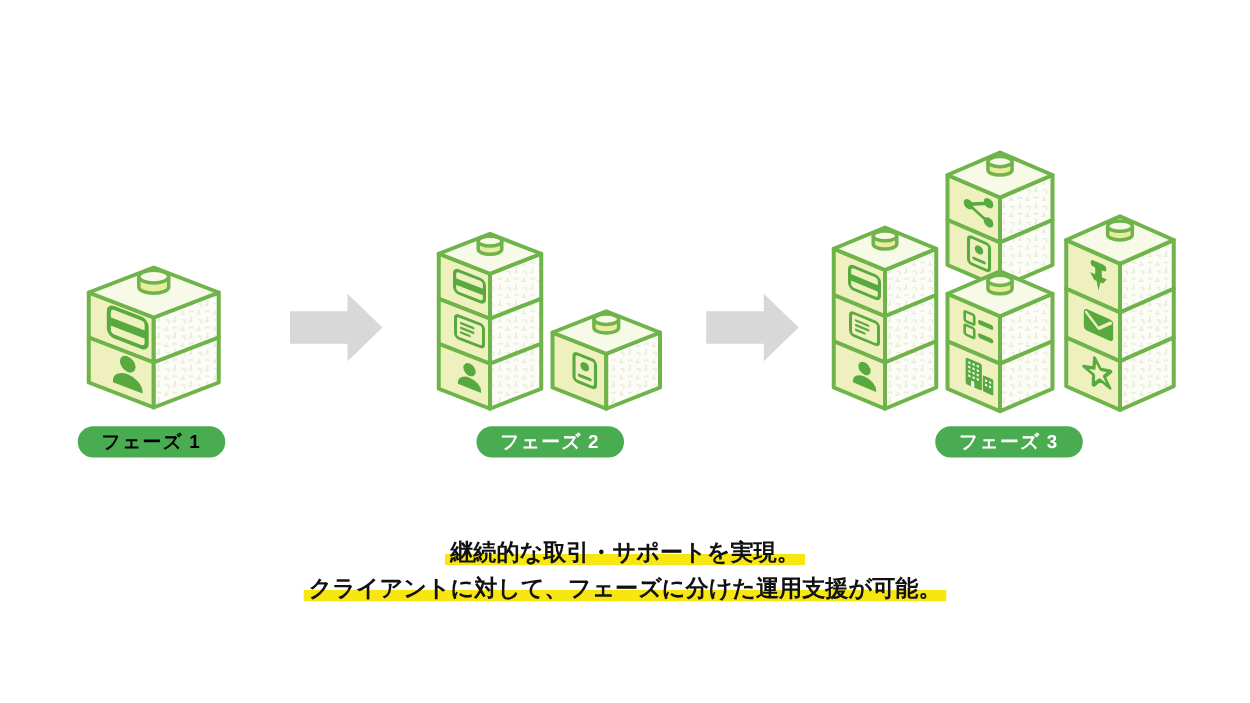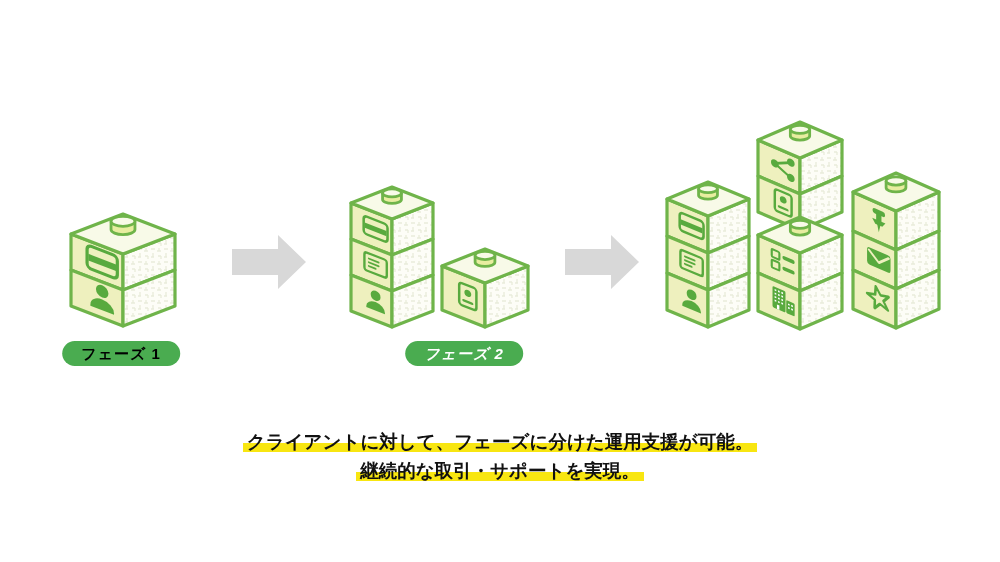--- a/index.html
+++ b/index.html
@@ -10,21 +10,21 @@
   }
   .canvas{position:absolute;inset:0;}
   #illustration{position:absolute;left:0;top:0;}
   .pill{
     position:absolute;top:341px;transform:translateX(-50%);
     height:25px;line-height:25px;border-radius:13px;
     padding:0 19px;color:#ffffff;font-size:15px;font-weight:700;
     letter-spacing:1px;white-space:nowrap;
   }
   #pill-1{left:121px;}
-  #pill-2{left:464px;font-style:italic;}
+  #pill-2{left:440px;}
   #pill-3{left:807px;}
   .caption{
     position:absolute;left:0;right:0;top:427px;text-align:center;
     font-size:18.5px;font-weight:700;color:#111111;line-height:29px;
   }
   .caption .line{display:block;}
   .hl{display:inline;padding:0 4px;}
 </style>
 </head>
 <body style="background: rgb(255, 255, 255);">
@@ -207,18 +207,19 @@
           <rect x="6.3" y="5" width="2.2" height="2.2" fill="#ffffff"></rect>
           <rect x="10.5" y="0.5" width="2.2" height="2.2" fill="#ffffff"></rect>
           <rect x="10.5" y="5" width="2.2" height="2.2" fill="#ffffff"></rect>
           <rect x="-8.2" y="8" width="3.2" height="6" fill="#ffffff"></rect>
         </g>
       </g>
     </svg>
 
   <div class="pill" id="pill-1" style="background: rgb(74, 172, 80); color: #000000;">フェーズ 1</div>
   <div class="pill" id="pill-2" style="background: rgb(74, 172, 80); color: rgb(255, 255, 255);">フェーズ 2</div>
+  <div class="pill" id="pill-3" style="background: rgb(74, 172, 80); color: rgb(255, 255, 255);">フェーズ 3</div>
 
   <div class="caption" style="color: rgb(17, 17, 17);">
+    <span class="line"><span class="hl" style="background: linear-gradient(transparent 57%, rgb(248, 230, 17) 57%);">継続的な取引・サポートを実現。</span></span>
     <span class="line"><span class="hl" style="background: linear-gradient(transparent 57%, rgb(248, 230, 17) 57%);">クライアントに対して、フェーズに分けた運用支援が可能。</span></span>
-    <span class="line"><span class="hl" style="background: linear-gradient(transparent 57%, rgb(248, 230, 17) 57%);">継続的な取引・サポートを実現。</span></span>
   </div>
 </div>
 
 </body></html>

